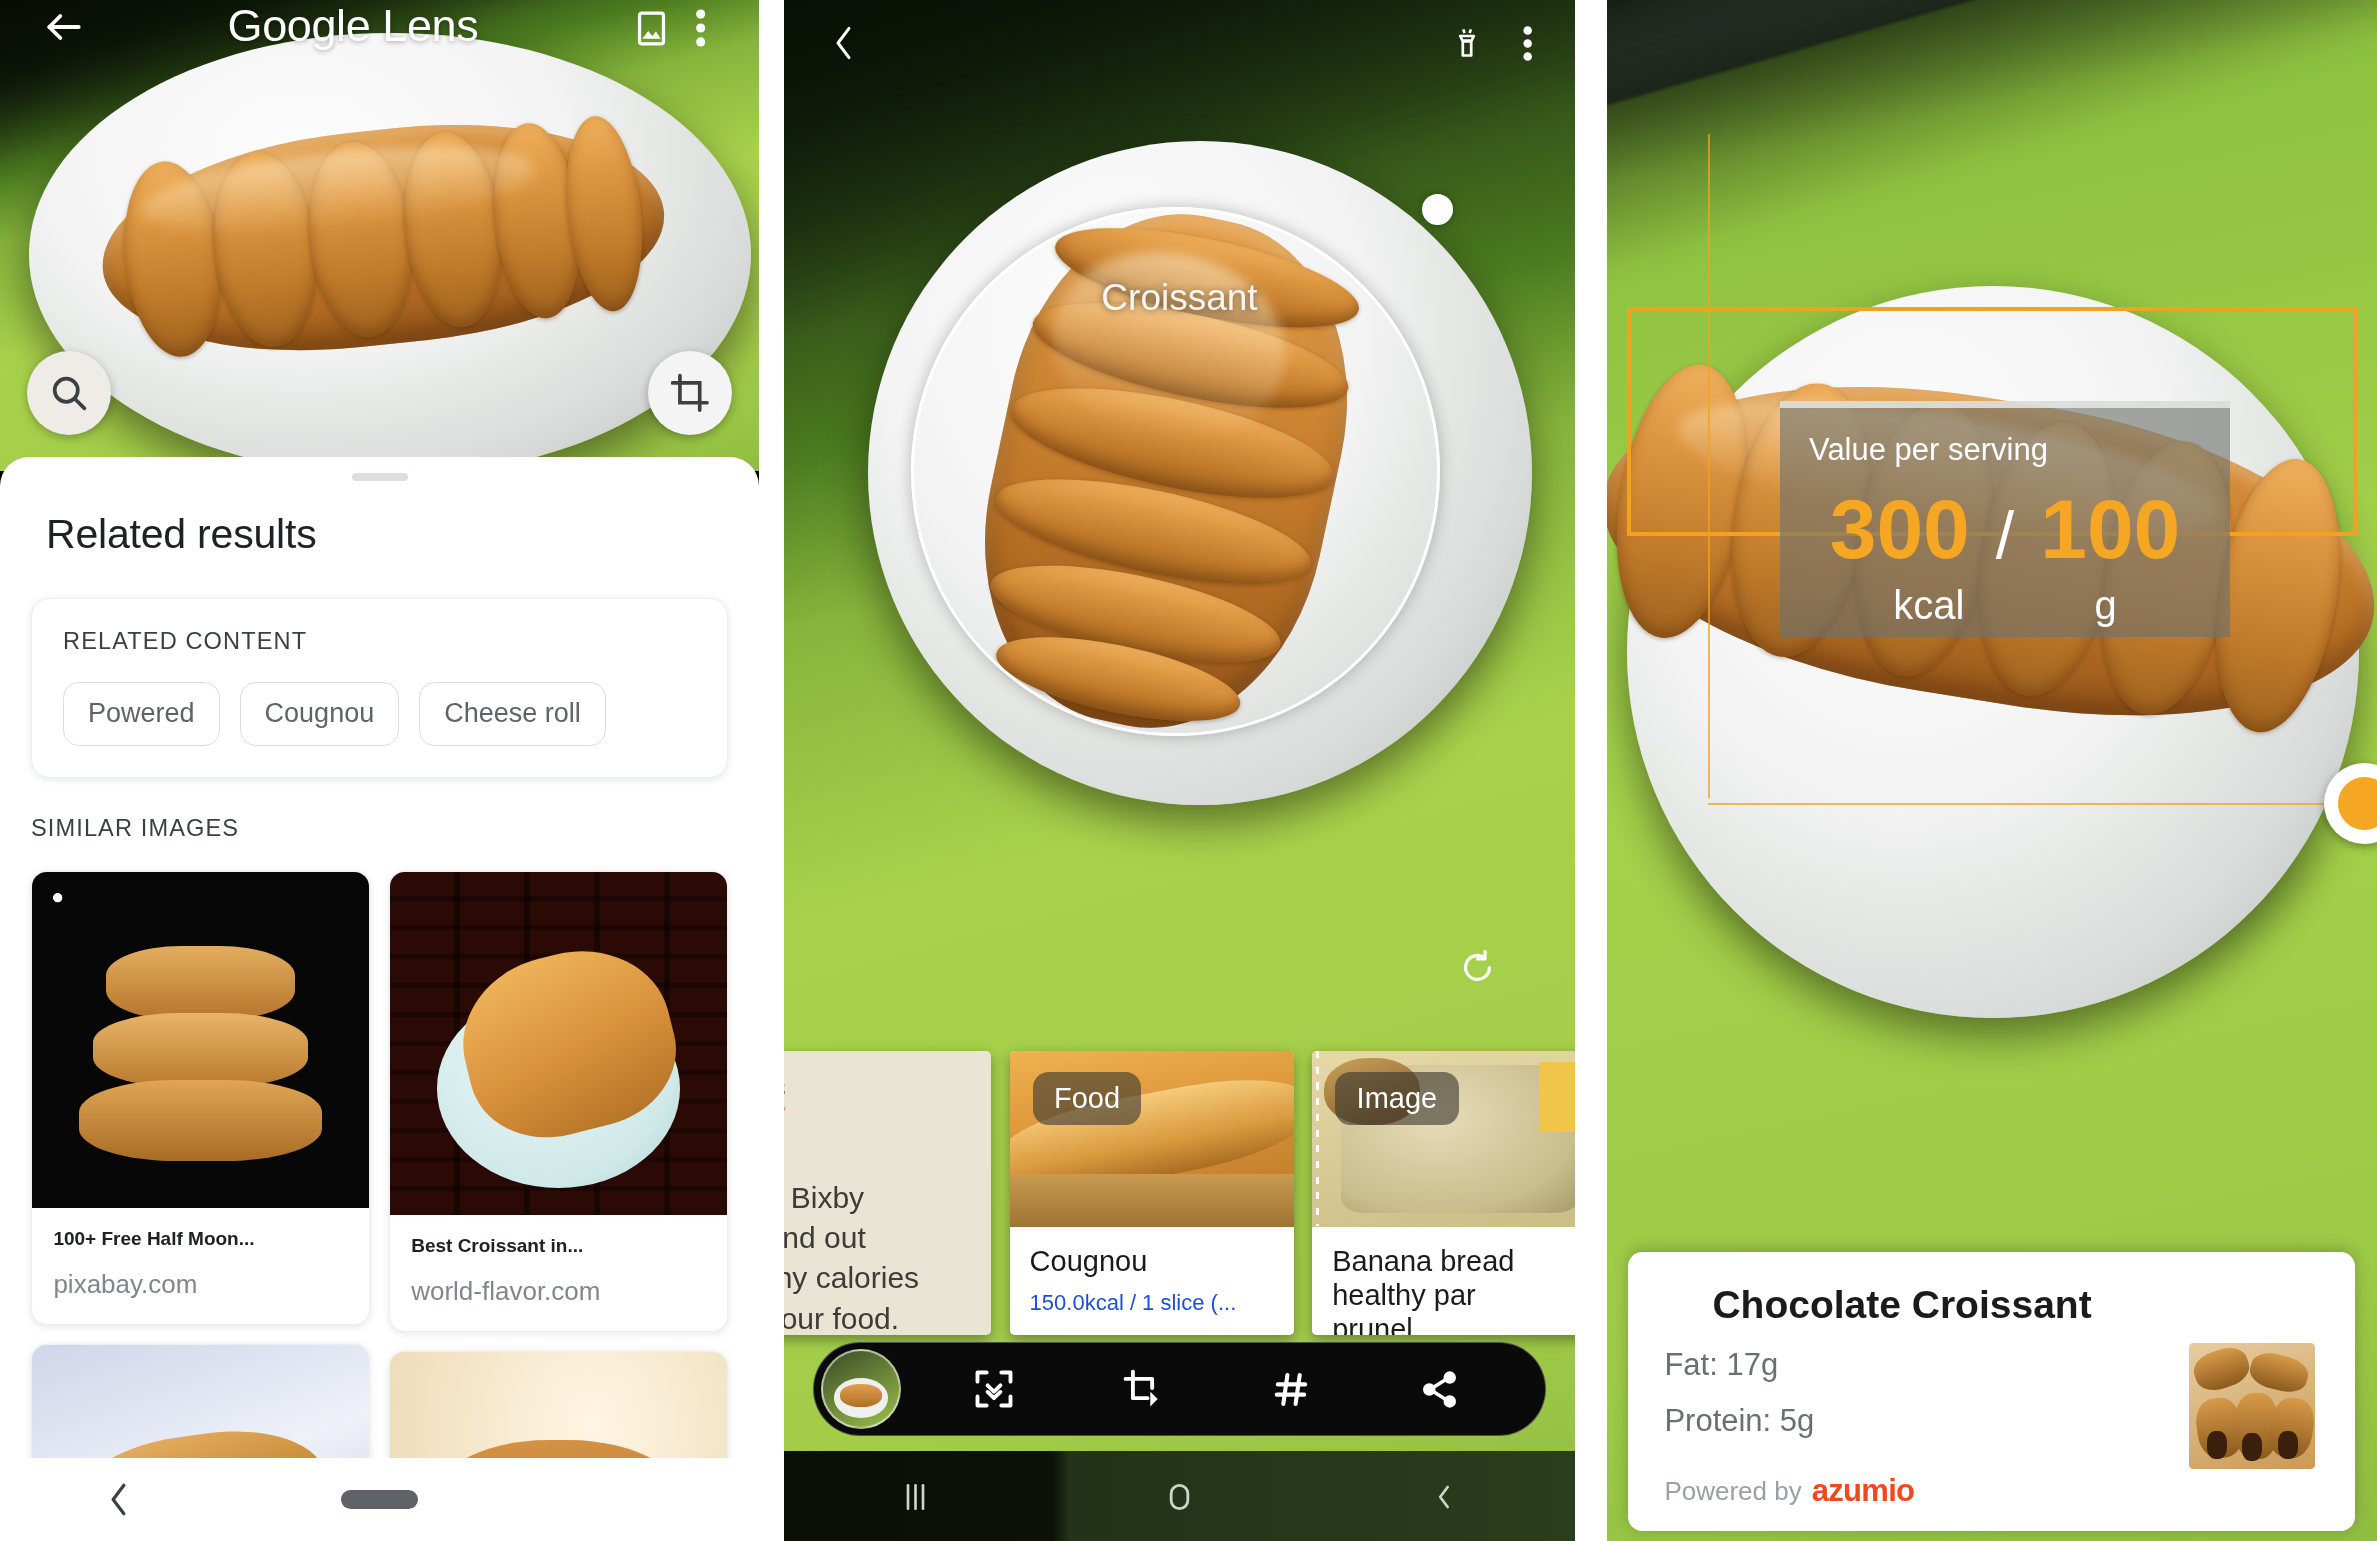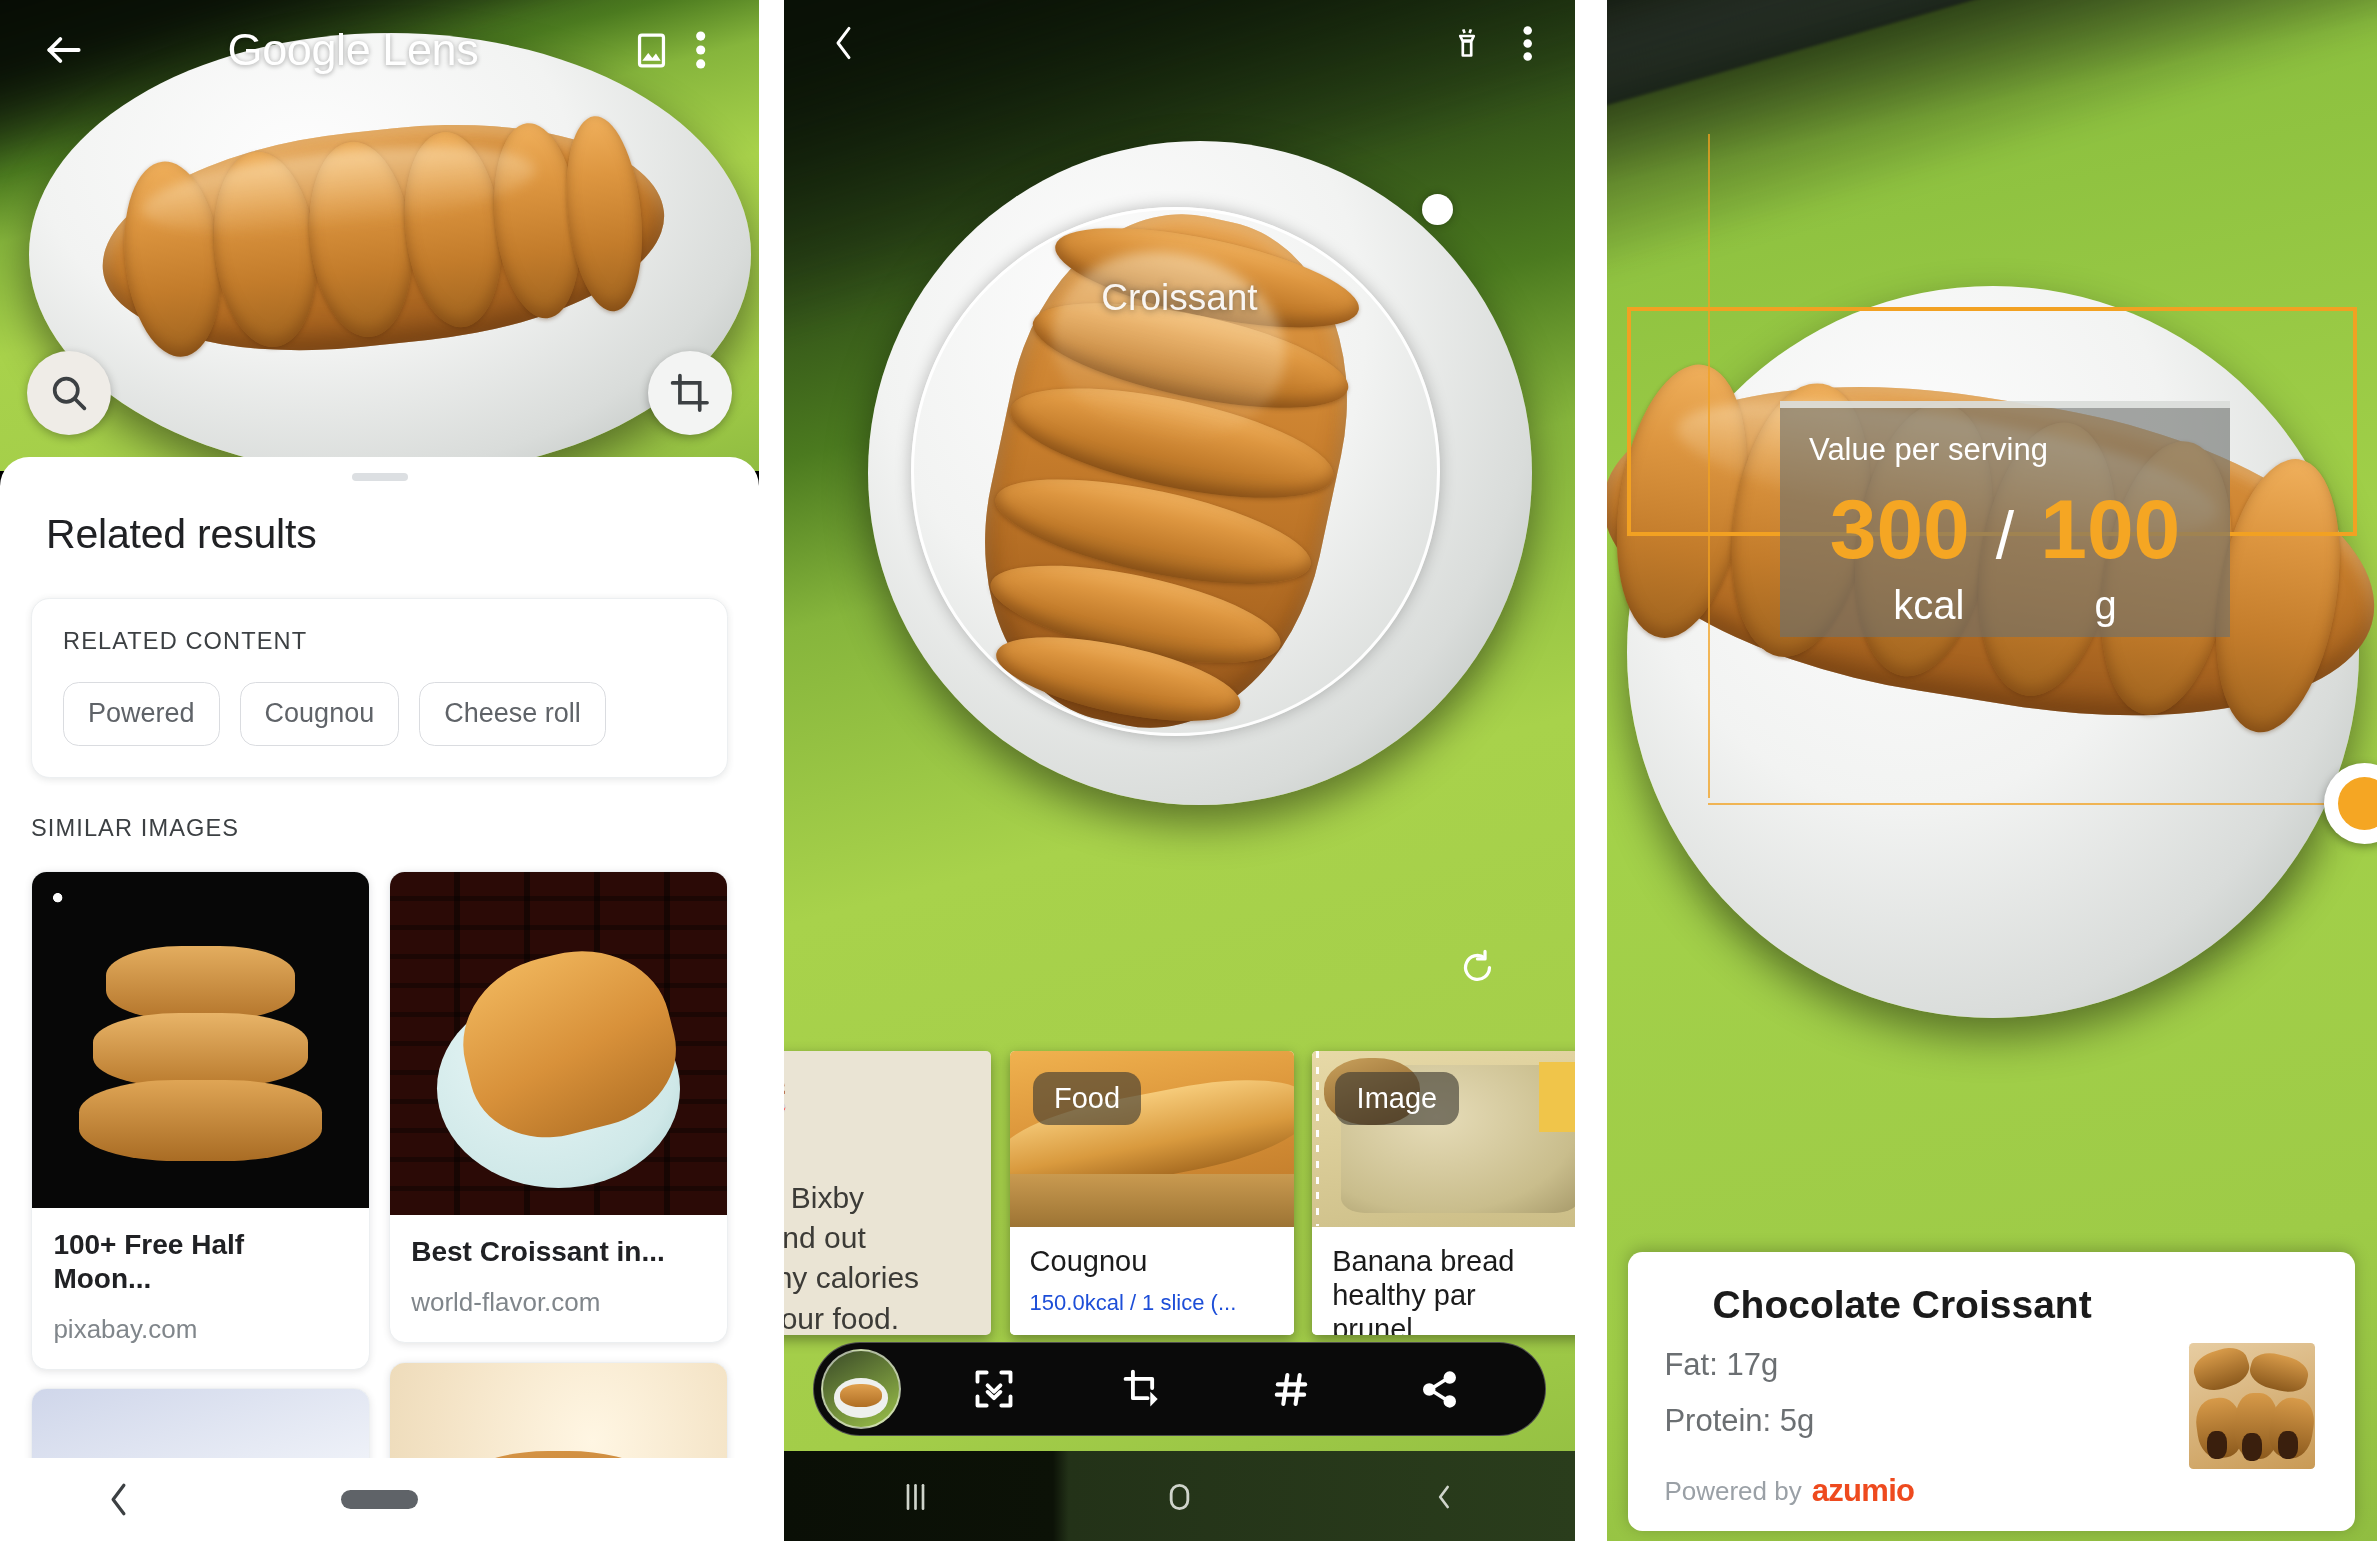--- a/index.html
+++ b/index.html
@@ -67,21 +67,21 @@
     position:absolute; left:8%; top:8%; width:70%; height:36%;
     border-radius:50%;
     background: linear-gradient(180deg, rgba(255,236,200,.55), rgba(255,236,200,0));
     filter: blur(5.7px);
   }
 
   
   #panel-lens .hero { position:absolute; left:0; top:0; width:100%; height:471px; overflow:hidden; }
   .lens-topbar {
     position:absolute; left:0; top:0; width:100%; height:100px;
-    display:flex; align-items:center; padding:0 37px; gap:0; z-index:6;
+    display:flex; align-items:flex-start; padding:0 37px; gap:0; z-index:6;
   }
   .lens-back { width:53px; height:53px; display:flex; align-items:center; justify-content:center; }
   .lens-title {
     flex:1; text-align:center; color:#fff; font-size:45px; letter-spacing:-0.4px;
     text-shadow: 0 1.4px 5.7px rgba(0,0,0,.35); margin-left:-7.1px;
   }
   .lens-title .g { font-weight:400; }
   .lens-title .l { font-weight:300; }
   .lens-ic { width:56px; height:56px; display:flex; align-items:center; justify-content:center; }
   .lens-ic:last-child { width:43px; }
@@ -116,21 +116,21 @@
   }
 
   .sim-wrap { margin:37px 31px 0; }
   .sim-grid { display:flex; gap:18.6px; margin-top:29px; }
   .sim-col { width:356px; display:flex; flex-direction:column; gap:18.6px; }
   .sim-card {
     background:#fff; border-radius:15.7px; border:0.7px solid #eceff1;
     box-shadow:0 1.4px 7.1px rgba(60,64,67,.13); overflow:hidden;
   }
   .sim-meta { padding:20px 21.4px 24px; }
-  .sim-title { font-size:28px; color:#202124; font-weight:700; line-height:1.2; }
+  .sim-title { font-size:19px; color:#202124; font-weight:700; line-height:1.2; }
   .sim-src { font-size:26px; color:#80868b; margin-top:18.6px; }
 
   .navbar-lens {
     position:absolute; left:0; bottom:0; width:100%; height:83px;
     background:#fff; display:flex; align-items:center; justify-content:space-around; z-index:9;
   }
   .pill { width:77px; height:18.6px; border-radius:10px; background:#5f6368; }
 
   
   .art { position:relative; width:100%; overflow:hidden; }

